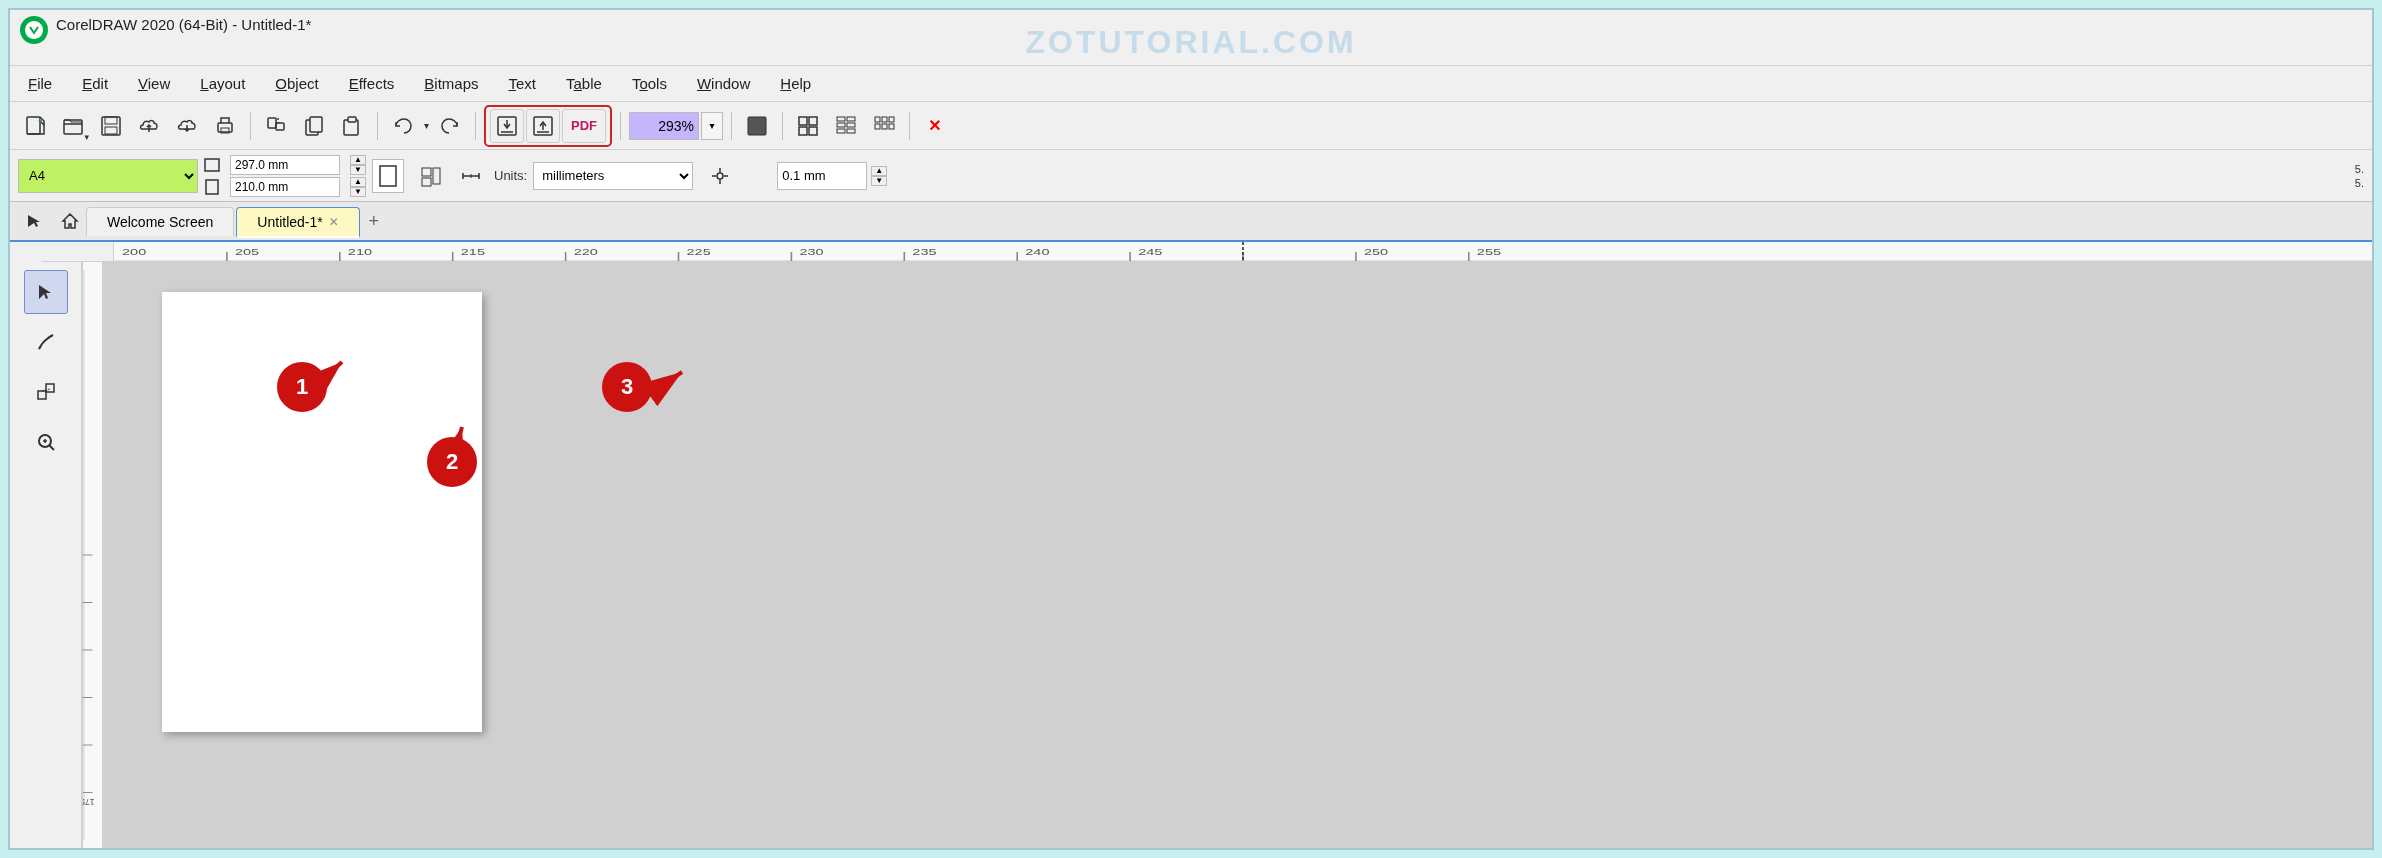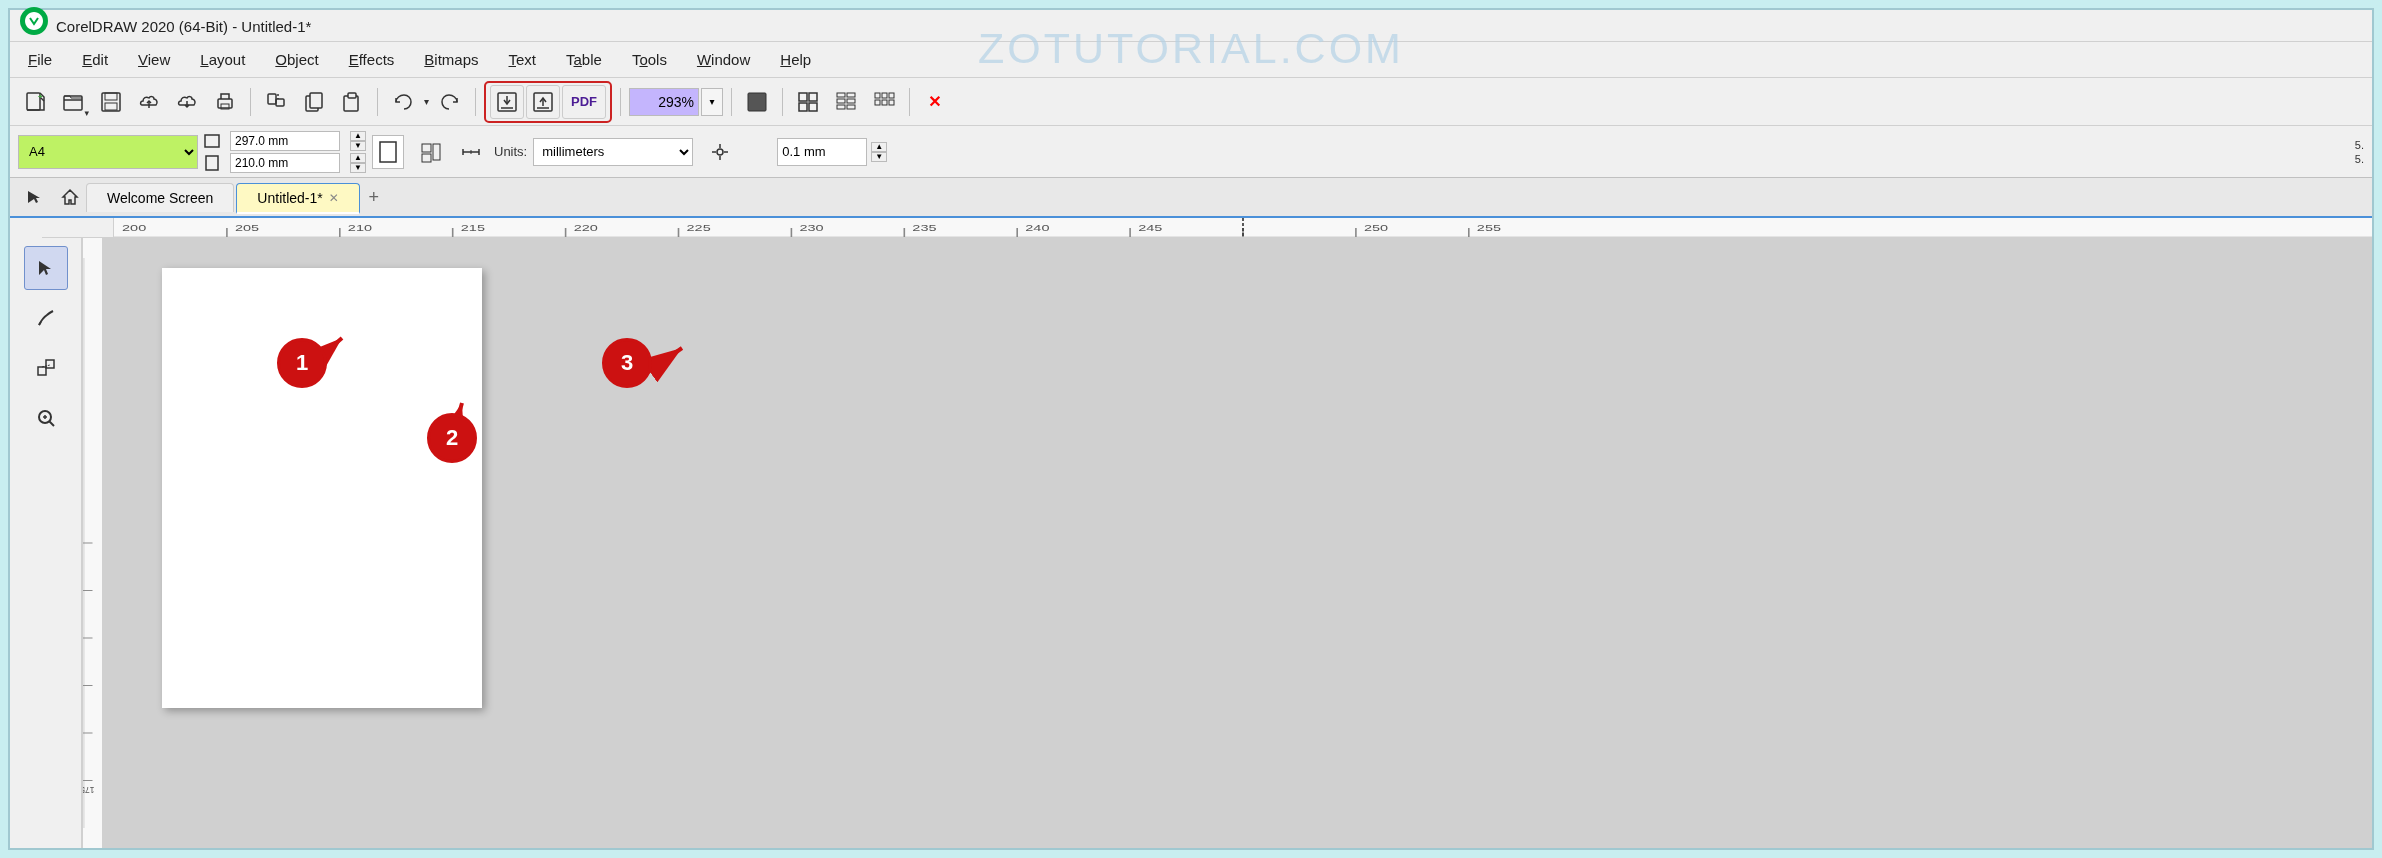--- a/index.html
+++ b/index.html
@@ -17,24 +17,24 @@
       width: 100%;
       height: 100%;
       display: flex;
       flex-direction: column;
     }
     
     .title-bar {
       background: #f0f0f0;
       padding: 6px 10px;
       display: flex;
-      align-items: flex-end;
+      align-items: flex-start;
       gap: 8px;
       border-bottom: 1px solid #d0d0d0;
-      height: 32px;
+      height: 56px;
     }
     .title-bar .app-icon {
       width: 28px;
       height: 28px;
       background: #00aa44;
       border-radius: 50%;
       display: flex;
       align-items: center;
       justify-content: center;
       color: white;
@@ -44,22 +44,22 @@
     .title-bar .title-text {
       font-size: 15px;
       color: #222;
       font-weight: 400;
     }
     .watermark {
       position: absolute;
       top: 14px;
       left: 50%;
       transform: translateX(-50%);
-      font-size: 43px;
-      font-weight: normal;
+      font-size: 32px;
+      font-weight: bold;
       color: rgba(180, 210, 230, 0.7);
       letter-spacing: 3px;
       white-space: nowrap;
       pointer-events: none;
     }
     
     .menu-bar {
       background: #f0f0f0;
       display: flex;
       align-items: center;
@@ -108,21 +108,21 @@
     .tb-btn-wide {
       padding: 0 6px;
       height: 34px;
       display: flex;
       align-items: center;
       justify-content: center;
       border: 1px solid transparent;
       border-radius: 3px;
       cursor: pointer;
       font-size: 13px;
-      color: #4c1d95;
+      color: #be185d;
       gap: 3px;
       background: transparent;
     }
     .highlighted-group {
       border: 2px solid #cc2222;
       border-radius: 5px;
       padding: 2px 4px;
       display: flex;
       gap: 2px;
       align-items: center;

